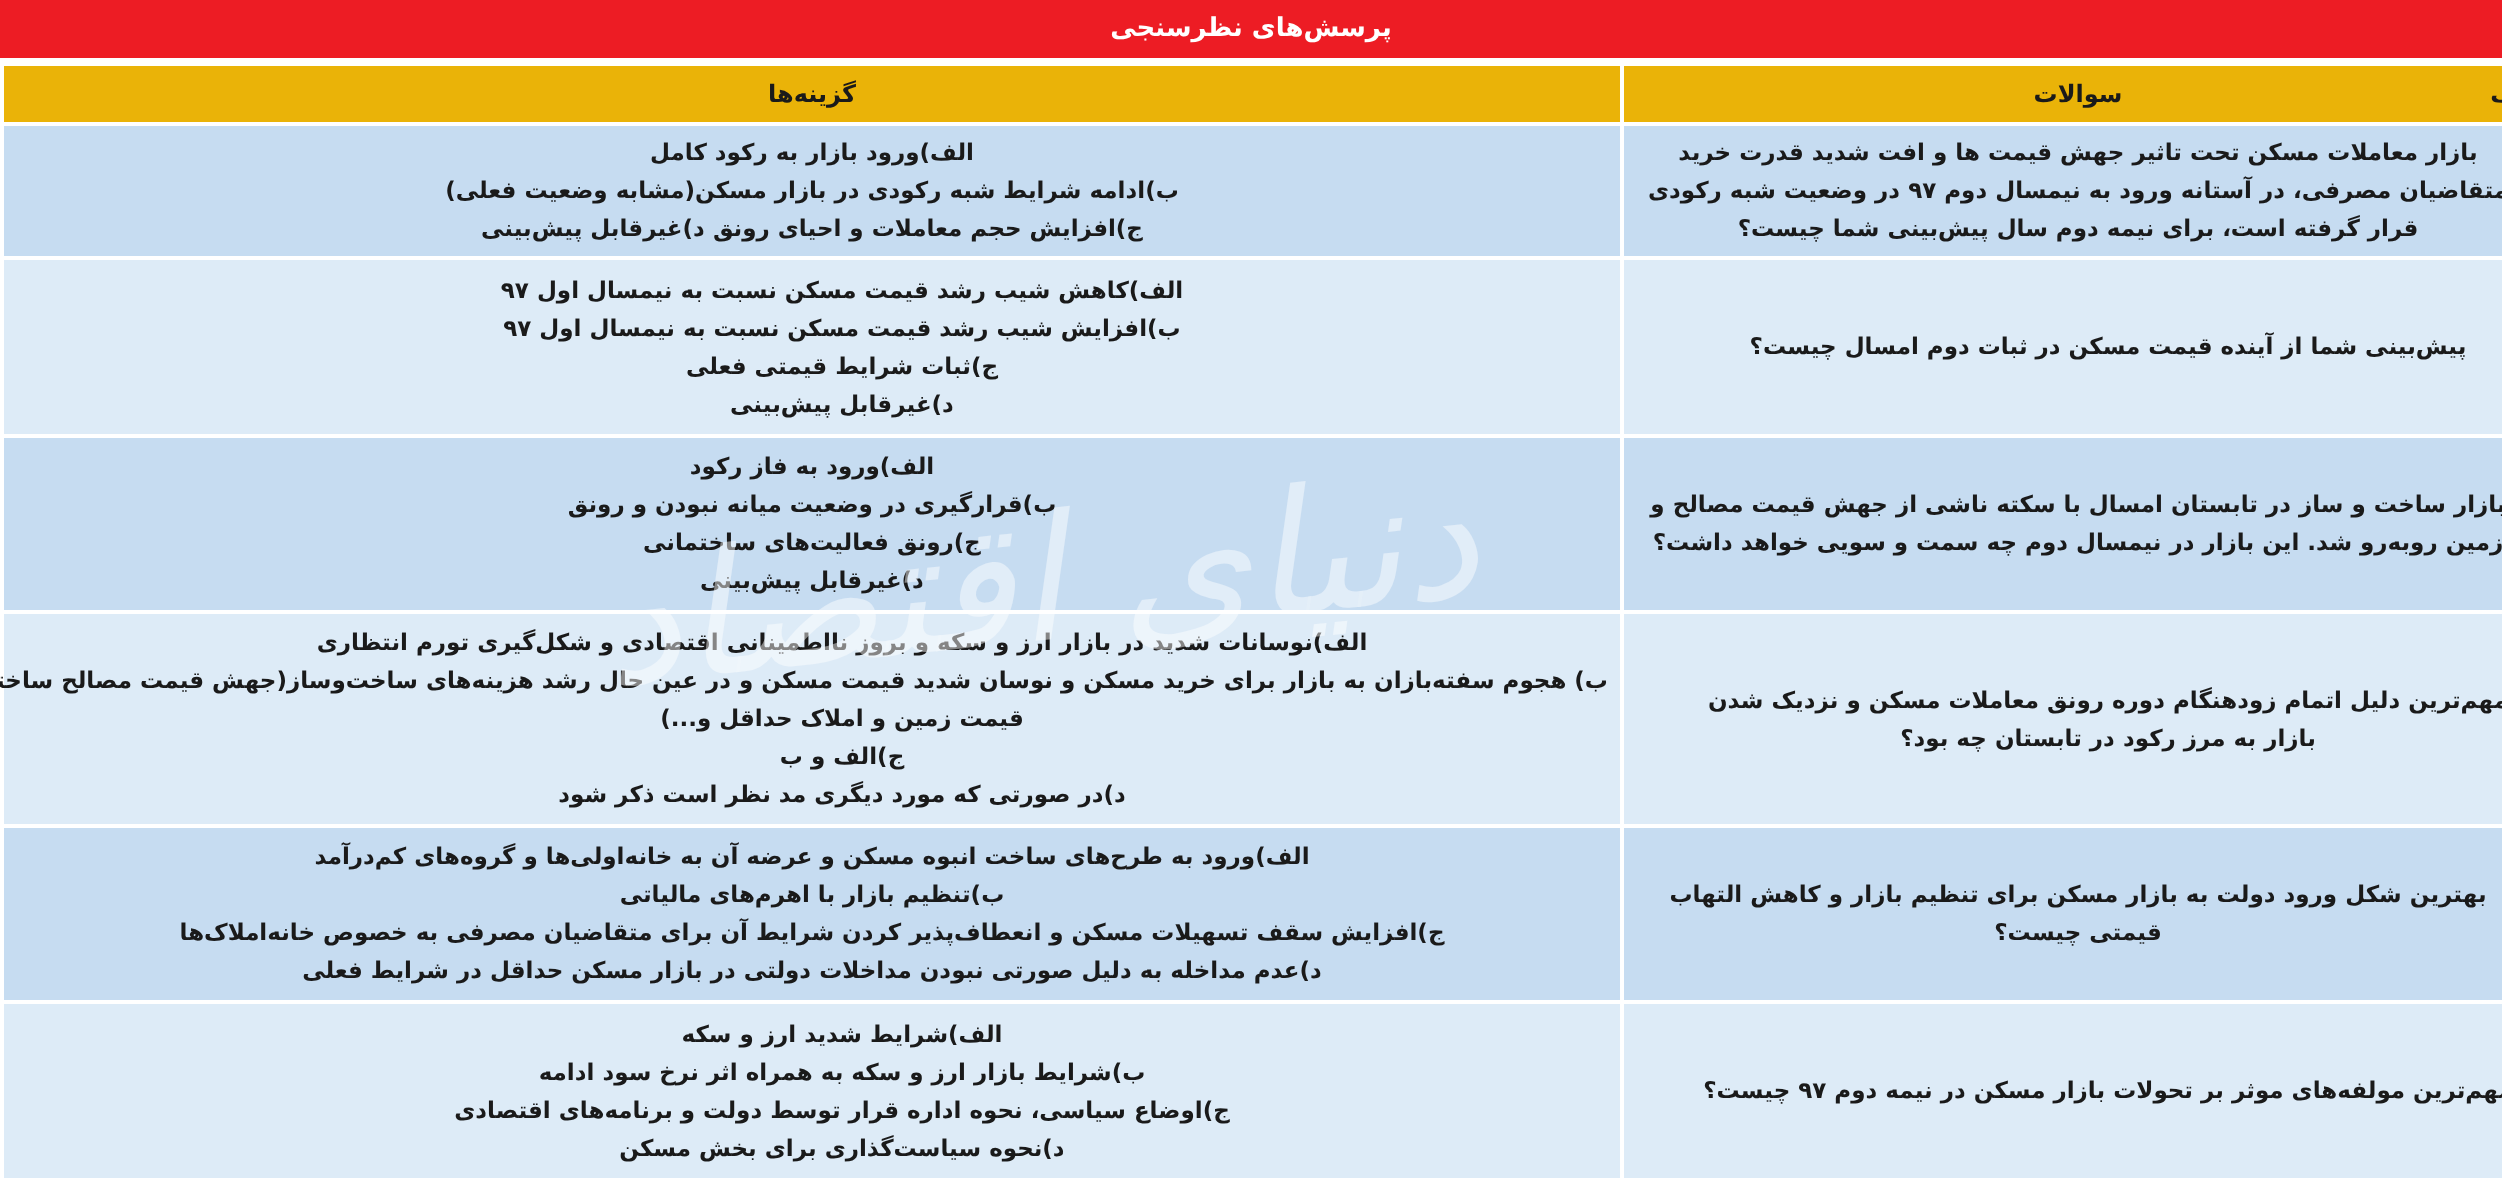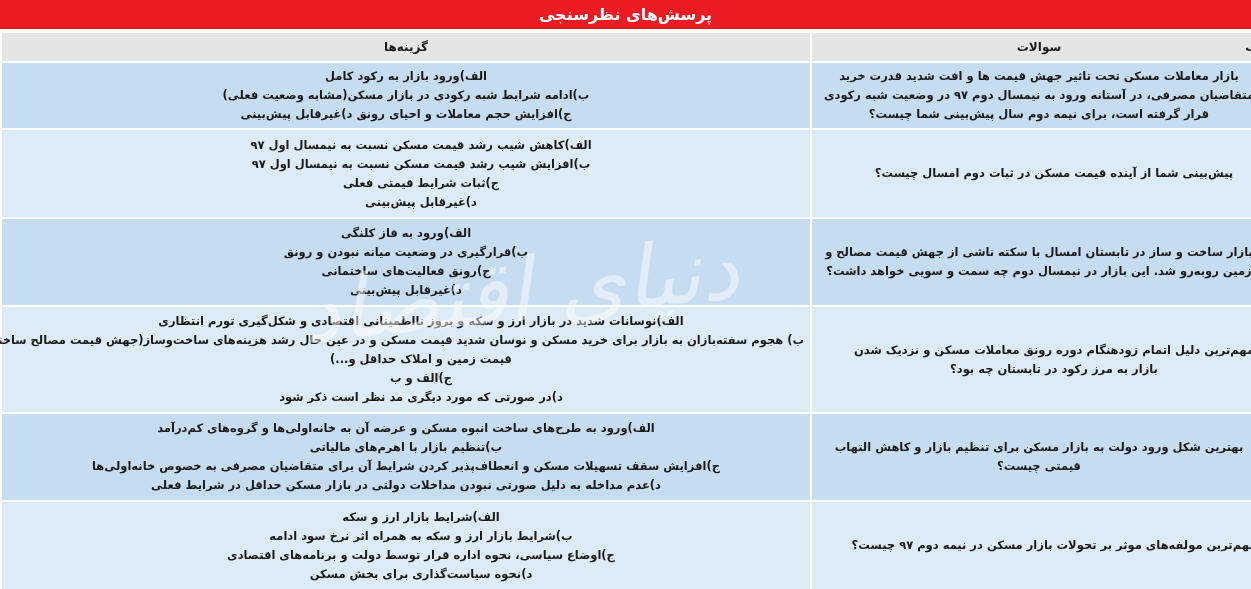--- a/index.html
+++ b/index.html
@@ -15,21 +15,21 @@
     direction: rtl;
     position: relative;
   }
   .title-bar {
     position: absolute;
     left: 0; top: 0;
     width: 1251px; height: 31px;
     background: #ed1c24;
     color: #ffffff;
     font-weight: bold;
-    font-size: 16px;
+    font-size: 13px;
     display: flex;
     align-items: center;
     justify-content: center;
     border-bottom: 2px solid #ffffff;
     box-sizing: border-box;
   }
   table.survey {
     position: absolute;
     left: 0; top: 31px;
     width: 1251px;
@@ -43,21 +43,21 @@
     padding: 0 6px;
     box-sizing: border-box;
     color: #1a1a1a;
     font-weight: bold;
     font-size: 11.5px;
     line-height: 19px;
     text-align: center;
     vertical-align: middle;
   }
   table.survey th {
-    background: #e5e5e5;
+    background: #eab308;
     height: 30px;
     font-size: 12px;
   }
   th.col-row { width: 17px; }
   th.col-q { width: 456px; }
   th.col-opt { width: 810px; }
   td.row-num { font-size: 13px; }
   tr.band-dark td { background: #c6dcf1; }
   tr.band-light td { background: #ddebf7; padding-left: 36px; }
   td.question { text-align: center; padding: 0 10px; }
@@ -111,21 +111,21 @@
         <span class="opt-line">الف)کاهش شیب رشد قیمت مسکن نسبت به نیمسال اول ۹۷</span>
         <span class="opt-line">ب)افزایش شیب رشد قیمت مسکن نسبت به نیمسال اول ۹۷</span>
         <span class="opt-line">ج)ثبات شرایط قیمتی فعلی</span>
         <span class="opt-line">د)غیرقابل پیش‌بینی</span>
       </td>
     </tr>
     <tr class="band-dark" style="height:88px">
       <td class="row-num">۳</td>
       <td class="question">بازار ساخت و ساز در تابستان امسال با سکته ناشی از جهش قیمت مصالح و زمین روبه‌رو شد. این بازار در نیمسال دوم چه سمت و سویی خواهد داشت؟</td>
       <td class="options">
-        <span class="opt-line">الف)ورود به فاز کلنگی</span>
+        <span class="opt-line">الف)ورود به فاز رکود</span>
         <span class="opt-line">ب)قرارگیری در وضعیت میانه نبودن و رونق</span>
         <span class="opt-line">ج)رونق فعالیت‌های ساختمانی</span>
         <span class="opt-line">د)غیرقابل پیش‌بینی</span>
       </td>
     </tr>
     <tr class="band-light" style="height:107px">
       <td class="row-num">۴</td>
       <td class="question">مهم‌ترین دلیل اتمام زودهنگام دوره رونق معاملات مسکن و نزدیک شدن بازار به مرز رکود در تابستان چه بود؟</td>
       <td class="options">
         <span class="opt-line">الف)نوسانات شدید در بازار ارز و سکه و بروز نااطمینانی اقتصادی و شکل‌گیری تورم انتظاری</span>
@@ -134,29 +134,29 @@
         <span class="opt-line">ج)الف و ب</span>
         <span class="opt-line">د)در صورتی که مورد دیگری مد نظر است ذکر شود</span>
       </td>
     </tr>
     <tr class="band-dark" style="height:88px">
       <td class="row-num">۵</td>
       <td class="question">بهترین شکل ورود دولت به بازار مسکن برای تنظیم بازار و کاهش التهاب قیمتی چیست؟</td>
       <td class="options">
         <span class="opt-line">الف)ورود به طرح‌های ساخت انبوه مسکن و عرضه آن به خانه‌اولی‌ها و گروه‌های کم‌درآمد</span>
         <span class="opt-line">ب)تنظیم بازار با اهرم‌های مالیاتی</span>
-        <span class="opt-line">ج)افزایش سقف تسهیلات مسکن و انعطاف‌پذیر کردن شرایط آن برای متقاضیان مصرفی به خصوص خانه‌اولی‌ها</span>
+        <span class="opt-line">ج)افزایش سقف تسهیلات مسکن و انعطاف‌پذیر کردن شرایط آن برای متقاضیان مصرفی به خصوص خانه‌املاک‌ها</span>
         <span class="opt-line">د)عدم مداخله به دلیل صورتی نبودن مداخلات دولتی در بازار مسکن حداقل در شرایط فعلی</span>
       </td>
     </tr>
     <tr class="band-light" style="height:89px">
       <td class="row-num">۶</td>
       <td class="question">مهم‌ترین مولفه‌های موثر بر تحولات بازار مسکن در نیمه دوم ۹۷ چیست؟</td>
       <td class="options">
-        <span class="opt-line">الف)شرایط بازار ارز و سکه</span>
+        <span class="opt-line">الف)شرایط شدید ارز و سکه</span>
         <span class="opt-line">ب)شرایط بازار ارز و سکه به همراه اثر نرخ سود ادامه</span>
         <span class="opt-line">ج)اوضاع سیاسی، نحوه اداره قرار توسط دولت و برنامه‌های اقتصادی</span>
         <span class="opt-line">د)نحوه سیاست‌گذاری برای بخش مسکن</span>
       </td>
     </tr>
   </tbody>
 </table>
 
 <div class="watermark">
   <span class="wm-text">دنیای اقتصاد</span>

